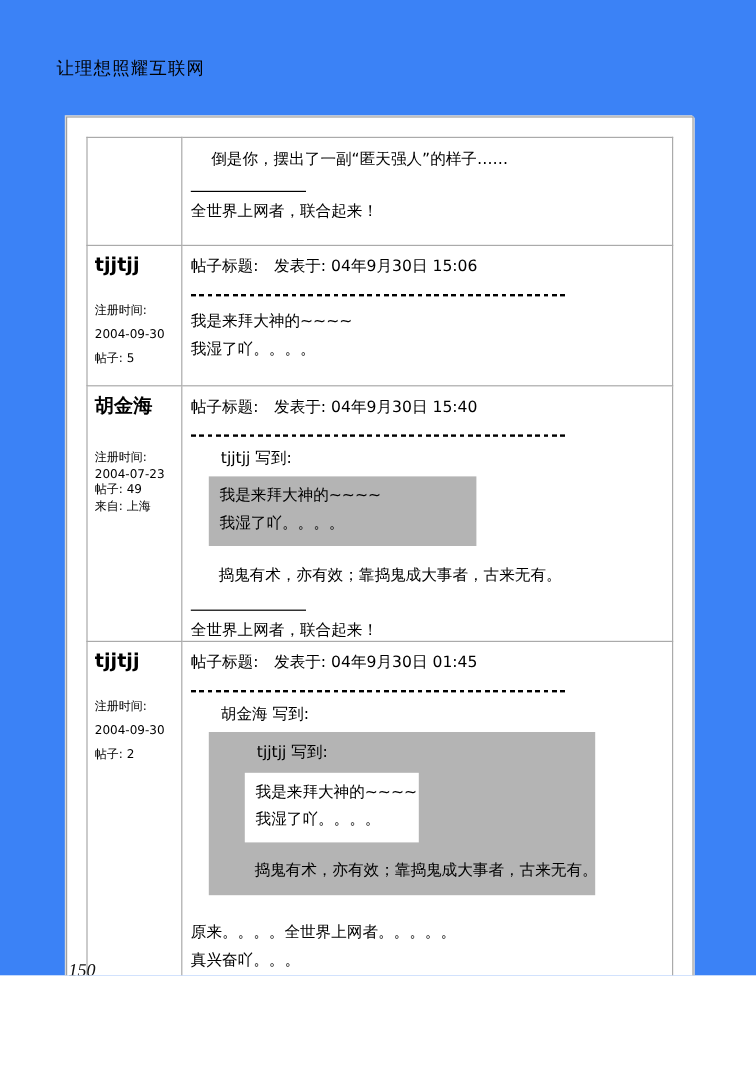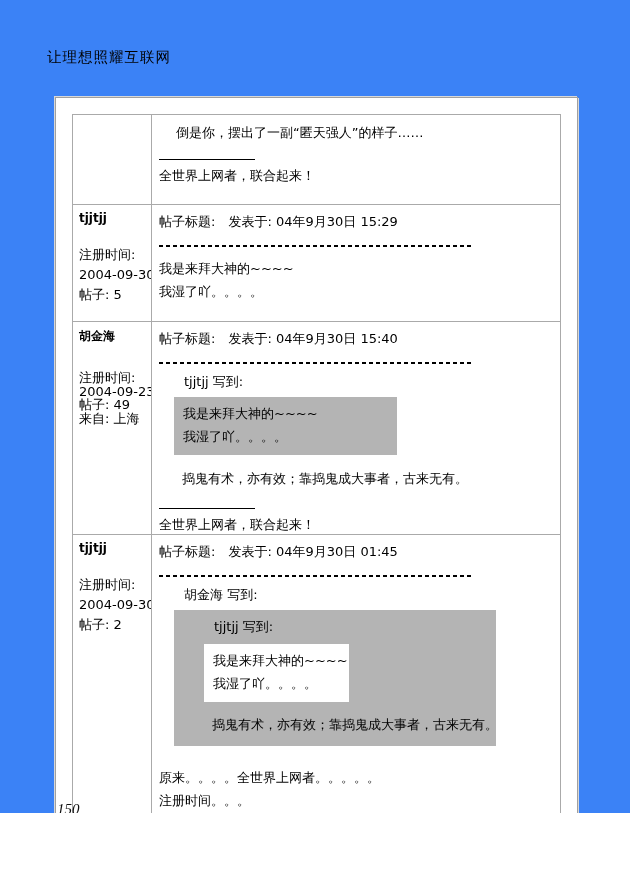--- a/index.html
+++ b/index.html
@@ -41,22 +41,22 @@
     table-layout: fixed;
   }
   table.grid td {
     border: 1px solid #aaaaaa;
     vertical-align: top;
     padding: 0;
     overflow: hidden;
   }
   td.author-cell { width: 78px; }
   .author-inner { padding: 6px 3px 0 6px; }
-  .author-name { font-weight: bold; font-size: 12px; white-space: nowrap; }
-  .author-info { font-size: 13px; margin-top: 20px; line-height: 20px; white-space: nowrap; }
+  .author-name { font-weight: bold; font-size: 16px; white-space: nowrap; }
+  .author-info { font-size: 10px; margin-top: 20px; line-height: 20px; white-space: nowrap; }
   .author-info.tight { margin-top: 26px; line-height: 13.5px; }
   .post-inner { padding: 8px 6px 0 7px; font-size: 13px; }
   .post-header { white-space: nowrap; }
   .post-header .posted { margin-left: 13px; }
   .dashed-separator {
     width: 314px;
     height: 2px;
     margin-top: 14px;
     background: repeating-linear-gradient(90deg, #000 0 4px, transparent 4px 7px);
   }
@@ -139,38 +139,38 @@
             <div class="author-info">
               <div class="line">注册时间:</div>
               <div class="line">2004-09-30</div>
               <div class="line">帖子: 5</div>
             </div>
           </div>
         </td>
         <td>
           <div class="post-inner">
             <div class="post-header">
-              <span>帖子标题:</span><span class="posted">发表于: 04年9月30日 15:29</span>
+              <span>帖子标题:</span><span class="posted">发表于: 04年9月30日 15:06</span>
             </div>
             <div class="dashed-separator"></div>
             <div class="body-lines">
               <div class="line">我是来拜大神的~~~~</div>
               <div class="line">我湿了吖。。。。</div>
             </div>
           </div>
         </td>
       </tr>
 
       <tr style="height:209px;">
         <td class="author-cell">
           <div class="author-inner">
             <div class="author-name">胡金海</div>
             <div class="author-info tight">
               <div class="line">注册时间:</div>
-              <div class="line">2004-09-23</div>
+              <div class="line">2004-07-23</div>
               <div class="line">帖子: 49</div>
               <div class="line">来自: 上海</div>
             </div>
           </div>
         </td>
         <td>
           <div class="post-inner">
             <div class="post-header">
               <span>帖子标题:</span><span class="posted">发表于: 04年9月30日 15:40</span>
             </div>
@@ -208,21 +208,21 @@
             <div class="quote-box-outer">
               <div class="nested-quote-author">tjjtjj 写到:</div>
               <div class="nested-white-box">
                 <div class="line">我是来拜大神的~~~~</div>
                 <div class="line">我湿了吖。。。。</div>
               </div>
               <div class="quote-comment">捣鬼有术，亦有效；靠捣鬼成大事者，古来无有。</div>
             </div>
             <div class="body-lines" style="margin-top:20px;">
               <div class="line">原来。。。。全世界上网者。。。。。</div>
-              <div class="line">注册时间。。。</div>
+              <div class="line">真兴奋吖。。。</div>
               <div class="line">真兴奋吖~~真兴奋吖~~</div>
             </div>
           </div>
         </td>
       </tr>
 
     </tbody>
       </table>
   </div>
 

